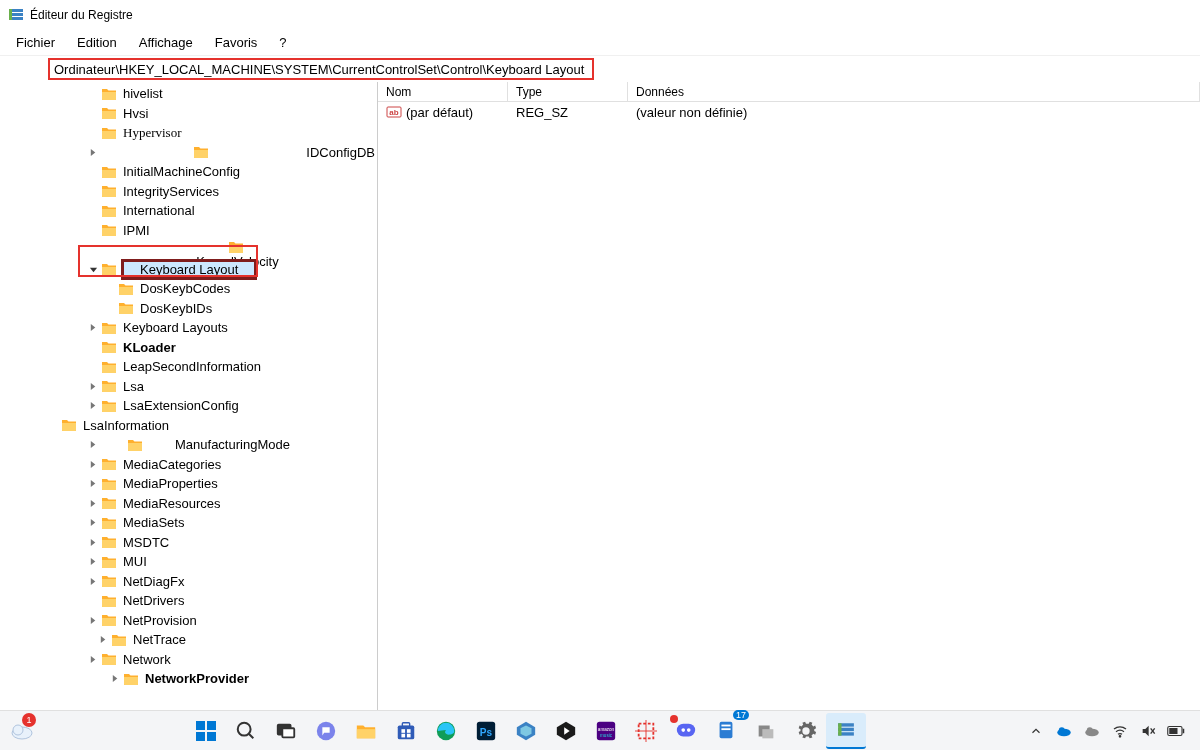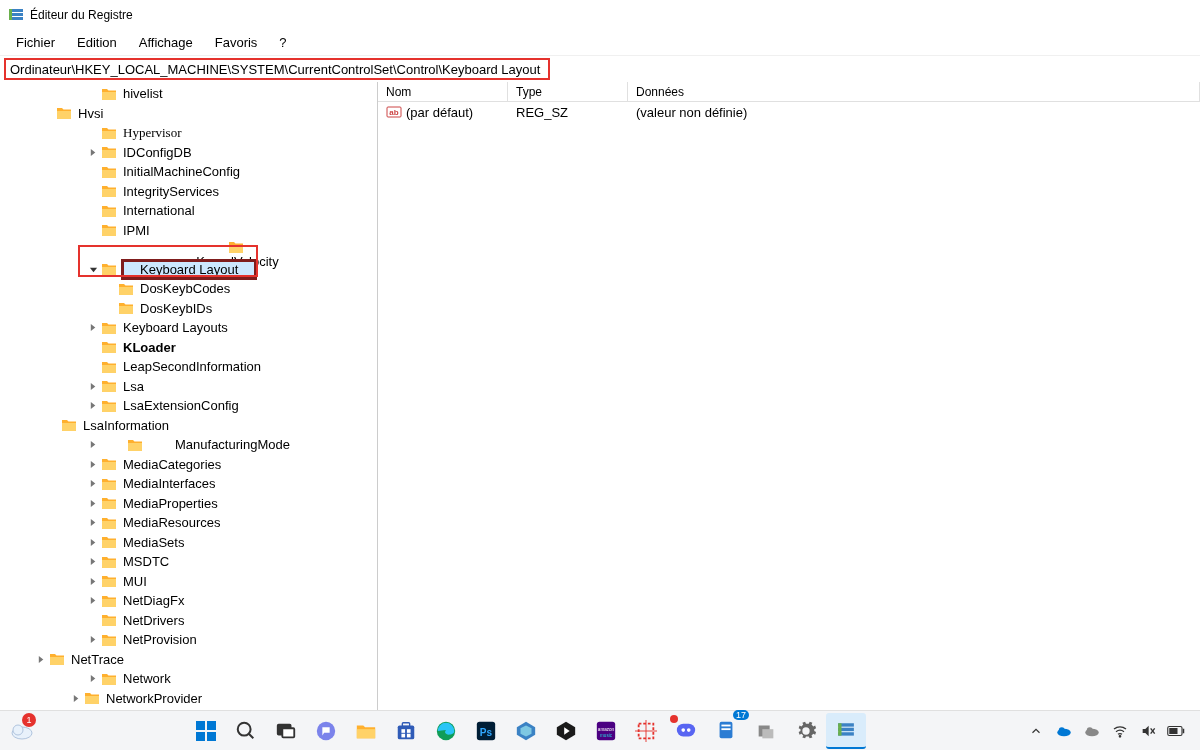--- a/index.html
+++ b/index.html
@@ -5,21 +5,21 @@
   * { box-sizing: border-box; margin: 0; padding: 0; }
   body { font-family: "Segoe UI", Arial, sans-serif; font-size: 13px; color: #000; background: #fff; width: 1200px; height: 750px; overflow: hidden; position: relative; }
   
   .titlebar { height: 30px; display: flex; align-items: center; padding: 0 8px; background: #fff; }
   .titlebar-icon { width: 16px; height: 16px; margin-right: 6px; display: inline-flex; align-items: center; justify-content: center; }
   .title-text { font-size: 12px; }
   
   .menubar { height: 26px; display: flex; align-items: center; padding: 0 6px; gap: 2px; background: #fff; border-bottom: 1px solid #f0f0f0; }
   .menu-item { padding: 2px 10px; cursor: default; font-size: 13px; }
   
-  .address-bar-wrap { padding: 2px 4px 2px 4px; }
+  .address-bar-wrap { padding: 2px 4px 2px 4px; margin-left: 44px; }
   .address-bar { border: 2.5px solid #e5322d; height: 22px; display: flex; align-items: center; padding: 0 4px; font-size: 13px; background: #fff; width: 546px; }
   
   .main-area { display: flex; height: calc(100% - 30px - 26px - 26px - 40px); position: relative; }
   
   .tree-panel { width: 378px; height: 100%; overflow-y: scroll; overflow-x: scroll; border-right: 1px solid #ccc; position: relative; padding-top: 2px; }
   .tree-panel::-webkit-scrollbar { width: 14px; height: 14px; }
   .tree-panel::-webkit-scrollbar-track { background: #f0f0f0; }
   .tree-panel::-webkit-scrollbar-thumb { background: #c0c0c0; border-radius: 0; }
   
   .tree-row { display: flex; align-items: center; height: 19.5px; white-space: nowrap; cursor: default; }
@@ -88,41 +88,41 @@
   <div class="tree-row" style="padding-left: 87px;">
         <span class="expander empty"></span>
         <span style="display: inline-flex;">
           <svg class="folder-icon" viewBox="0 0 16 14">
             <path class="folder-svg" d="M1 2h5l1.5 1.5H15V12a1 1 0 01-1 1H2a1 1 0 01-1-1z"></path>
             <path fill="#ffd268" d="M1 5h14v7a1 1 0 01-1 1H2a1 1 0 01-1-1z"></path>
           </svg>
         </span>
         <span class="tree-label">hivelist</span>
       </div>
-      <div class="tree-row" style="padding-left: 42px;">
+      <div class="tree-row" style="padding-left: 87px;">
         <span class="expander empty"></span>
         <span style="display: inline-flex;">
           <svg class="folder-icon" viewBox="0 0 16 14">
             <path class="folder-svg" d="M1 2h5l1.5 1.5H15V12a1 1 0 01-1 1H2a1 1 0 01-1-1z"></path>
             <path fill="#ffd268" d="M1 5h14v7a1 1 0 01-1 1H2a1 1 0 01-1-1z"></path>
           </svg>
         </span>
         <span class="tree-label">Hvsi</span>
       </div>
       <div class="tree-row" style="padding-left: 87px; font-family: Liberation Serif, serif;">
         <span class="expander empty"></span>
         <span style="display: inline-flex;">
           <svg class="folder-icon" viewBox="0 0 16 14">
             <path class="folder-svg" d="M1 2h5l1.5 1.5H15V12a1 1 0 01-1 1H2a1 1 0 01-1-1z"></path>
             <path fill="#ffd268" d="M1 5h14v7a1 1 0 01-1 1H2a1 1 0 01-1-1z"></path>
           </svg>
         </span>
         <span class="tree-label">Hypervisor</span>
       </div>
-      <div class="tree-row" style="padding-left: 87px;">
+      <div class="tree-row" style="padding-left: 87px; justify-content: space-between;">
         <span class="expander">
           <svg width="9" height="9" viewBox="0 0 10 10">
             <path d="M2 1l5 4-5 4z" fill="#777"></path>
           </svg>
         </span>
         <span style="display: inline-flex;">
           <svg class="folder-icon" viewBox="0 0 16 14">
             <path class="folder-svg" d="M1 2h5l1.5 1.5H15V12a1 1 0 01-1 1H2a1 1 0 01-1-1z"></path>
             <path fill="#ffd268" d="M1 5h14v7a1 1 0 01-1 1H2a1 1 0 01-1-1z"></path>
           </svg>
@@ -318,34 +318,20 @@
           <svg width="9" height="9" viewBox="0 0 10 10">
             <path d="M2 1l5 4-5 4z" fill="#777"></path>
           </svg>
         </span>
         <span style="display: inline-flex;">
           <svg class="folder-icon" viewBox="0 0 16 14">
             <path class="folder-svg" d="M1 2h5l1.5 1.5H15V12a1 1 0 01-1 1H2a1 1 0 01-1-1z"></path>
             <path fill="#ffd268" d="M1 5h14v7a1 1 0 01-1 1H2a1 1 0 01-1-1z"></path>
           </svg>
         </span>
-        <span class="tree-label">MediaInterfaces</span>
-      </div>
-      <div class="tree-row" style="padding-left: 87px;">
-        <span class="expander">
-          <svg width="9" height="9" viewBox="0 0 10 10">
-            <path d="M2 1l5 4-5 4z" fill="#777"></path>
-          </svg>
-        </span>
-        <span style="display: inline-flex;">
-          <svg class="folder-icon" viewBox="0 0 16 14">
-            <path class="folder-svg" d="M1 2h5l1.5 1.5H15V12a1 1 0 01-1 1H2a1 1 0 01-1-1z"></path>
-            <path fill="#ffd268" d="M1 5h14v7a1 1 0 01-1 1H2a1 1 0 01-1-1z"></path>
-          </svg>
-        </span>
         <span class="tree-label">MediaProperties</span>
       </div>
       <div class="tree-row" style="padding-left: 87px;">
         <span class="expander">
           <svg width="9" height="9" viewBox="0 0 10 10">
             <path d="M2 1l5 4-5 4z" fill="#777"></path>
           </svg>
         </span>
         <span style="display: inline-flex;">
           <svg class="folder-icon" viewBox="0 0 16 14">
@@ -428,21 +414,21 @@
           </svg>
         </span>
         <span style="display: inline-flex;">
           <svg class="folder-icon" viewBox="0 0 16 14">
             <path class="folder-svg" d="M1 2h5l1.5 1.5H15V12a1 1 0 01-1 1H2a1 1 0 01-1-1z"></path>
             <path fill="#ffd268" d="M1 5h14v7a1 1 0 01-1 1H2a1 1 0 01-1-1z"></path>
           </svg>
         </span>
         <span class="tree-label">NetProvision</span>
       </div>
-      <div class="tree-row" style="padding-left: 35px; align-items: center;">
+      <div class="tree-row" style="padding-left: 97px; align-items: center;">
         <span class="expander">
           <svg width="9" height="9" viewBox="0 0 10 10">
             <path d="M2 1l5 4-5 4z" fill="#777"></path>
           </svg>
         </span>
         <span style="display: inline-flex;">
           <svg class="folder-icon" viewBox="0 0 16 14">
             <path class="folder-svg" d="M1 2h5l1.5 1.5H15V12a1 1 0 01-1 1H2a1 1 0 01-1-1z"></path>
             <path fill="#ffd268" d="M1 5h14v7a1 1 0 01-1 1H2a1 1 0 01-1-1z"></path>
           </svg>
@@ -456,21 +442,21 @@
           </svg>
         </span>
         <span style="display: inline-flex;">
           <svg class="folder-icon" viewBox="0 0 16 14">
             <path class="folder-svg" d="M1 2h5l1.5 1.5H15V12a1 1 0 01-1 1H2a1 1 0 01-1-1z"></path>
             <path fill="#ffd268" d="M1 5h14v7a1 1 0 01-1 1H2a1 1 0 01-1-1z"></path>
           </svg>
         </span>
         <span class="tree-label">Network</span>
       </div>
-      <div class="tree-row" style="padding-left: 70px;">
+      <div class="tree-row" style="padding-left: 109px; font-weight: bold;">
         <span class="expander">
           <svg width="9" height="9" viewBox="0 0 10 10">
             <path d="M2 1l5 4-5 4z" fill="#777"></path>
           </svg>
         </span>
         <span style="display: inline-flex;">
           <svg class="folder-icon" viewBox="0 0 16 14">
             <path class="folder-svg" d="M1 2h5l1.5 1.5H15V12a1 1 0 01-1 1H2a1 1 0 01-1-1z"></path>
             <path fill="#ffd268" d="M1 5h14v7a1 1 0 01-1 1H2a1 1 0 01-1-1z"></path>
           </svg>

